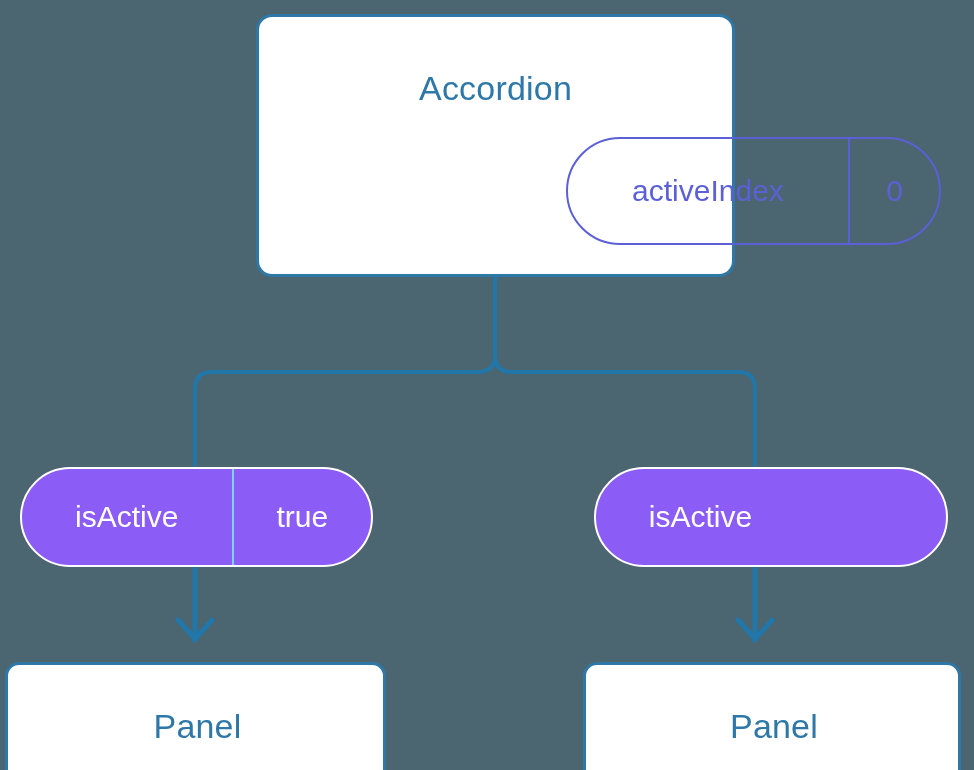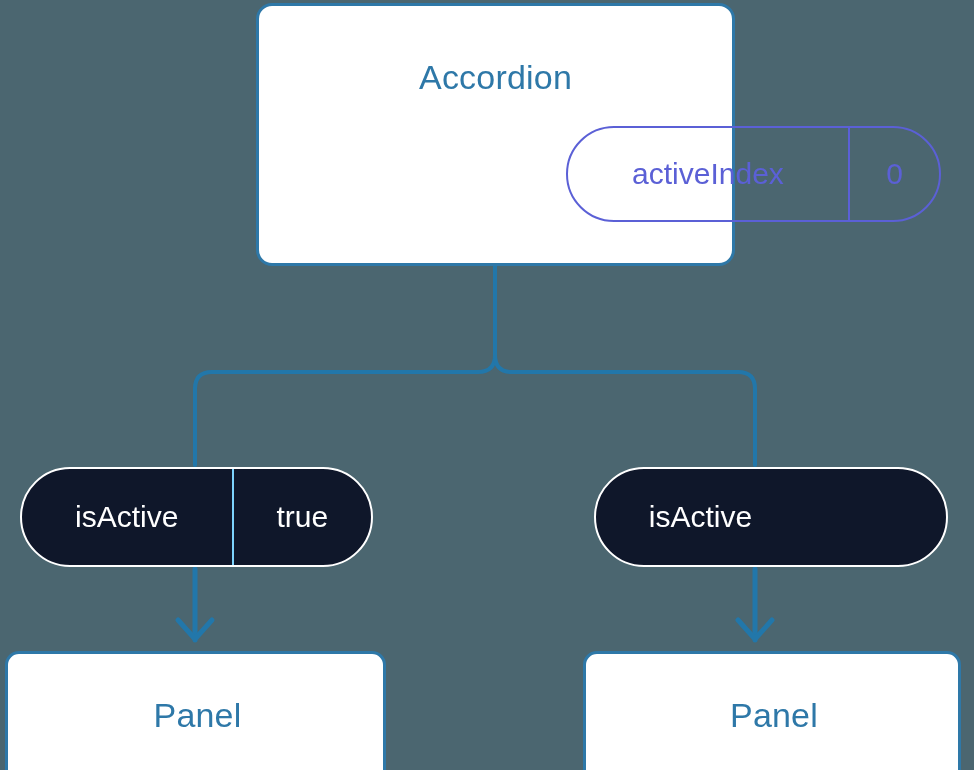--- a/index.html
+++ b/index.html
@@ -28,20 +28,21 @@
     pointer-events: none;
   }
 
   
   .card {
     position: absolute;
     background: #ffffff;
     border: 3px solid #2e78a8;
     border-radius: 14px;
     box-sizing: border-box;
+    margin-top: 11px;
   }
   .card-title {
     color: #2e78a8;
     font-size: 34px;
     font-weight: 400;
     letter-spacing: 0.2px;
     text-align: center;
     white-space: nowrap;
   }
 
@@ -109,36 +110,36 @@
   .pill.outlined .pill-key,
   .pill.outlined .pill-val {
     color: #5b60d6;
   }
   .pill.outlined .pill-val {
     border-left: 2px solid #5b60d6;
   }
 
   
   .pill.solid {
-    background: #0f172a;
+    background: #8b5cf6;
     border: 2px solid #ffffff;
   }
   .pill.solid .pill-key,
   .pill.solid .pill-val {
     color: #ffffff;
   }
   .pill.solid .pill-val {
     border-left: 2px solid #7dd3fc;
   }
 
   #pill-active-index {
     left: 307px;
     top: 120px;
     width: 375px;
-    height: 96px;
+    height: 108px;
   }
   #pill-active-index .pill-key { width: 283px; }
   #pill-active-index .pill-val { width: 92px; }
 
   #pill-is-active-left {
     left: 20px;
     top: 467px;
     width: 353px;
     height: 100px;
   }

